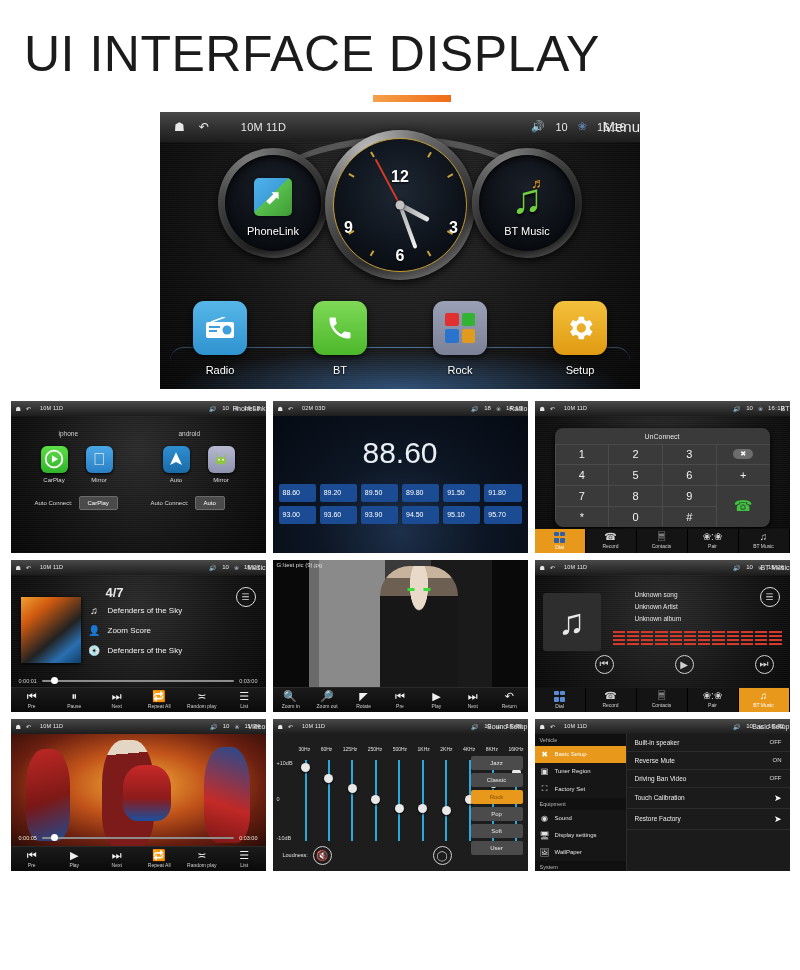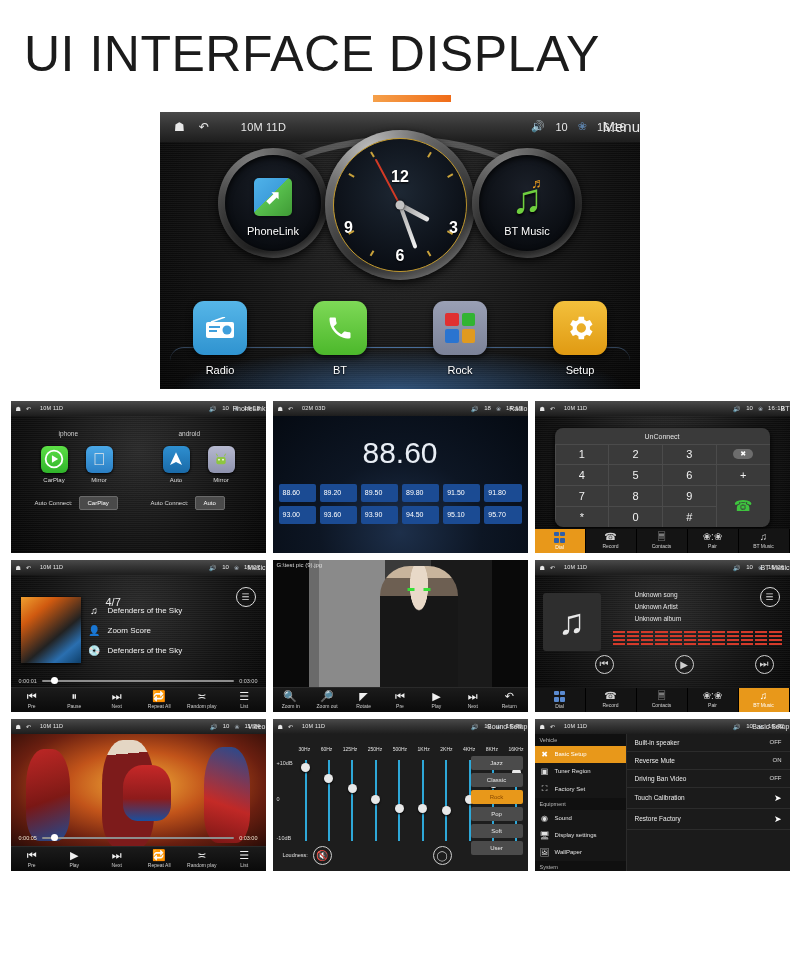--- a/index.html
+++ b/index.html
@@ -199,21 +199,21 @@
   .dial-grid { display:grid; grid-template-columns:1fr 1fr; gap:1.5px; width:11px; height:11px;}
   .dial-grid i { background:#5a8ad0; display:block; border-radius:1px;}
   .bt-tab.active .dial-grid i { background:#2f5fa8; }
 
   
   .album-art {
     position:absolute; left:10px; top:22px; width:60px; height:66px;
     background: linear-gradient(140deg,#f0a030 0%, #d05a10 25%, #222 60%, #2a6fb0 80%, #0e3e68 100%);
     box-shadow:0 1px 4px #000;
   }
-  .track-num { position:absolute; left:95px; top:21px; color:#e8e8e8; font-size:11px;}
+  .track-num { position:absolute; left:95px; top:10px; color:#e8e8e8; font-size:13px;font-weight:bold;}
   .meta-row { position:absolute; left:78px; display:flex; align-items:center; gap:8px; color:#f0f0f0; font-size:8px;}
   .meta-ic { color:#fff; font-size:10px; width:11px; text-align:center;}
   .eq-badge {
     position:absolute; right:10px; top:12px; width:20px; height:20px; border-radius:50%;
     border:1.5px solid #ddd; color:#ddd; font-size:9px; display:flex; align-items:center; justify-content:center;
   }
   .seek { position:absolute; left:8px; right:8px; bottom:28px; display:flex; align-items:center; gap:5px; color:#cfcfcf; font-size:5.5px;}
   .seek-track { flex:1; height:2px; background:#8d8d8d; position:relative; border-radius:1px;}
   .seek-knob { position:absolute; width:7px; height:7px; border-radius:50%; background:#fff; top:-2.5px; left:5%;}
   .mediabar { position:absolute; left:0; right:0; bottom:0; height:25px; display:flex;

